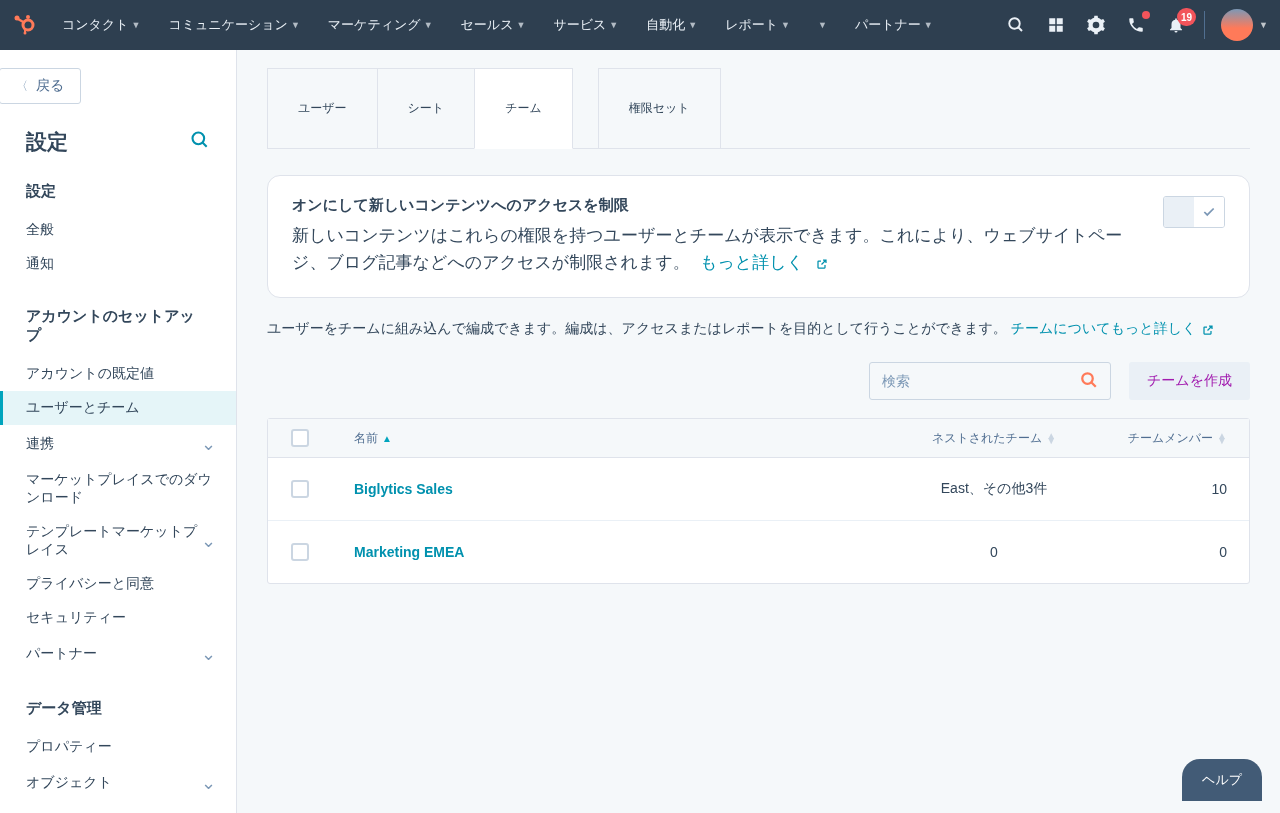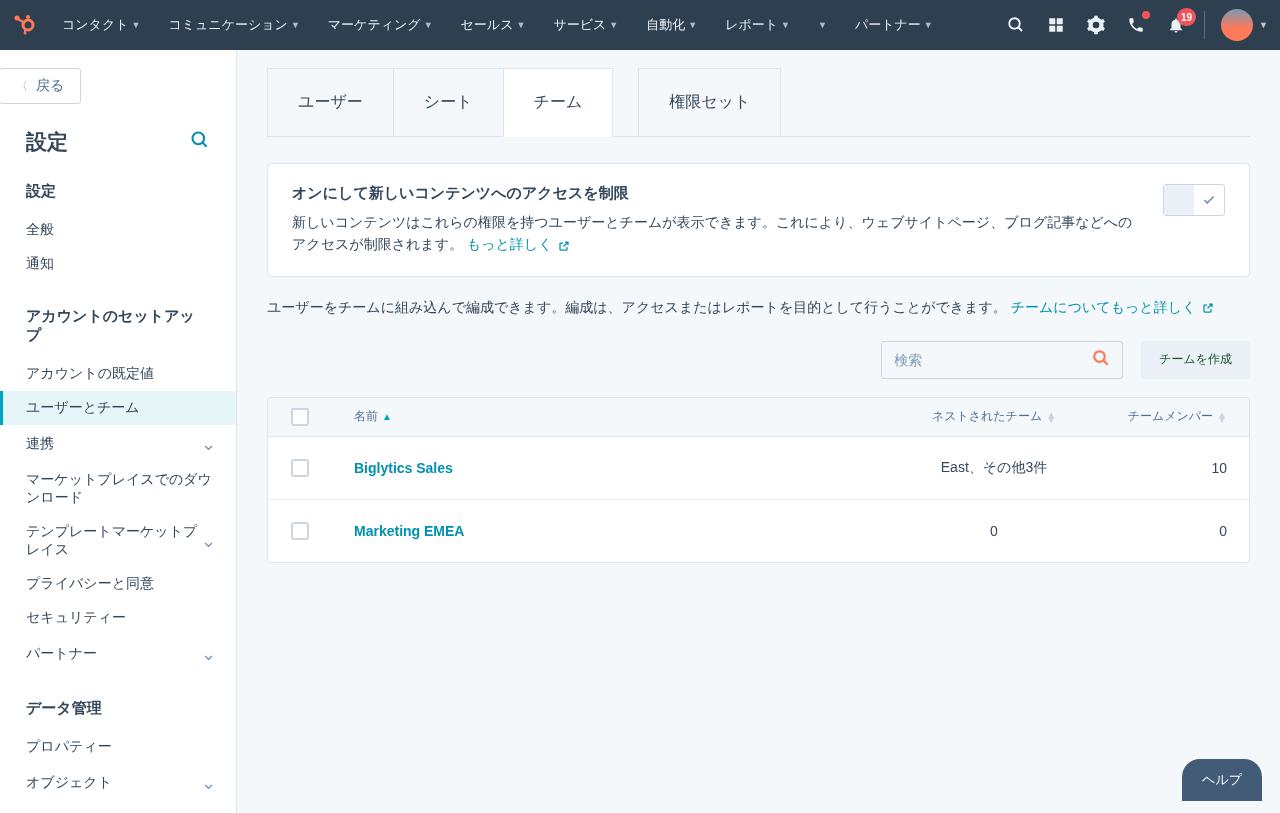--- a/index.html
+++ b/index.html
@@ -23,41 +23,41 @@
 .sidebar h1 { font-size: 21px; font-weight: 600; color: #33475b; padding: 24px 26px 8px; display: flex; align-items: center; justify-content: space-between; }
 .search-btn { color: #0091ae; cursor: pointer; }
 .side-section { padding: 18px 0 8px; }
 .side-heading { font-size: 15px; font-weight: 600; color: #33475b; padding: 0 26px 12px; }
 .side-link { display: flex; align-items: center; justify-content: space-between; padding: 8px 20px 8px 26px; color: #33475b; cursor: pointer; font-size: 14px; }
 .side-link.active { background: #e5f5f8; border-left: 3px solid #00a4bd; padding-left: 23px; color: #33475b; text-align: right; }
 .expand-caret { color: #7c98b6; font-size: 18px; }
 
 .content { flex: 1; padding: 18px 30px; overflow-y: auto; }
 .tabs { display: flex; border-bottom: 1px solid #dfe3eb; }
-.tab { padding: 23px 30px; border: 1px solid #dfe3eb; border-bottom: none; background: #f5f8fa; color: #33475b; cursor: pointer; margin-right: -1px; font-size: 16px; }
+.tab { padding: 31px 30px; border: 1px solid #dfe3eb; border-bottom: none; background: #f5f8fa; color: #33475b; cursor: pointer; margin-right: -1px; font-size: 12px; }
 .tab.active { background: #fff; border-bottom: 1px solid #fff; margin-bottom: -1px; font-weight: 500; }
 .tab.detached { margin-left: 26px; }
 
-.notice { border: 1px solid #dfe3eb; border-radius: 4px; padding: 20px 24px; margin-top: 26px; display: flex; gap: 20px; align-items: flex-start; background: #fff;}
+.notice { border: 1px solid #dfe3eb; border-radius: 13px; padding: 20px 24px; margin-top: 26px; display: flex; gap: 20px; align-items: flex-start; background: #fff;}
 .notice-text { flex: 1; }
 .notice-title { font-size: 15px; font-weight: 600; margin-bottom: 8px; color: #33475b; }
-.notice-desc { font-size: 14px; color: #33475b; line-height: 1.6; }
+.notice-desc { font-size: 17px; color: #33475b; line-height: 1.6; font-family: Liberation Mono, monospace; }
 .link { color: #0091ae; cursor: pointer; }
 .ext-icon { display: inline-block; vertical-align: middle; margin-left: 2px; }
 .toggle { display: flex; border: 1px solid #cbd6e2; border-radius: 3px; overflow: hidden; }
 .toggle-btn { width: 30px; height: 30px; display: flex; align-items: center; justify-content: center; cursor: pointer; color: #7c98b6; background: #fff; }
 .toggle-btn.off { background: #eaf0f6; }
 
 .desc-line { margin-top: 22px; font-size: 14px; color: #33475b; }
 
 .toolbar { display: flex; justify-content: flex-end; gap: 18px; margin-top: 24px; }
 .search-wrap { border: 1px solid #cbd6e2; border-radius: 3px; display: flex; align-items: center; padding: 0 12px; width: 242px; background: #f5f8fa; }
 .search-wrap input { border: none; outline: none; flex: 1; padding: 10px 0; font-size: 14px; color: #33475b; background: transparent; }
 .search-wrap input::placeholder { color: #7c98b6; }
-.create-btn { background: #eaf0f6; color: #14532d; border: none; padding: 10px 18px; border-radius: 3px; font-size: 12px; cursor: not-allowed; }
+.create-btn { background: #eaf0f6; color: #a21caf; border: none; padding: 10px 18px; border-radius: 3px; font-size: 14px; cursor: not-allowed; }
 
 .table { border: 1px solid #dfe3eb; border-radius: 3px; margin-top: 18px; background: #fff; }
 .thead { display: flex; background: #f5f8fa; border-bottom: 1px solid #dfe3eb; align-items: center; padding: 10px 0; font-size: 12px; color: #506e91; }
 .th-check { width: 64px; display: flex; justify-content: center; }
 .th-name { flex: 1; display: flex; align-items: center; gap: 4px; padding-left: 22px; }
 .th-nested { width: 210px; text-align: center; display: flex; justify-content: center; align-items: center; gap: 4px; }
 .th-members { width: 150px; text-align: right; padding-right: 22px; display: flex; justify-content: flex-end; align-items: center; gap: 4px; }
 .sort-up { color: #00a4bd; font-size: 10px; }
 .sort-ind { color: #cbd6e2; font-size: 10px; display: flex; flex-direction: column; line-height: 5px; }
 

